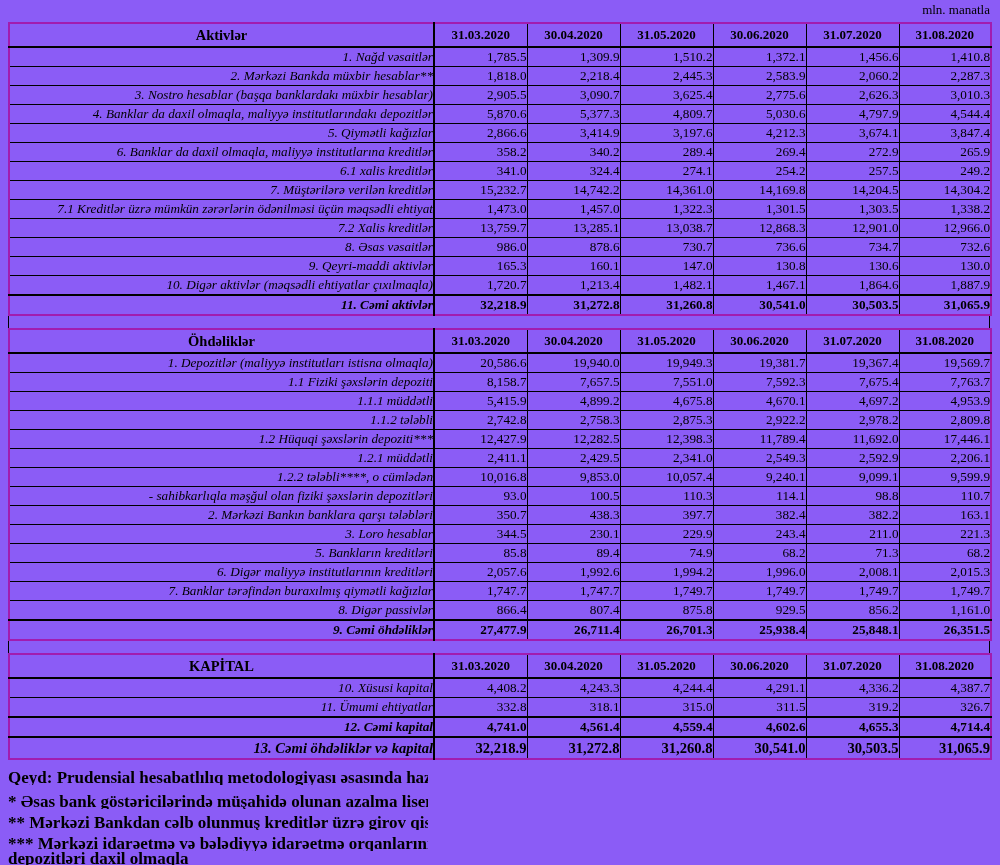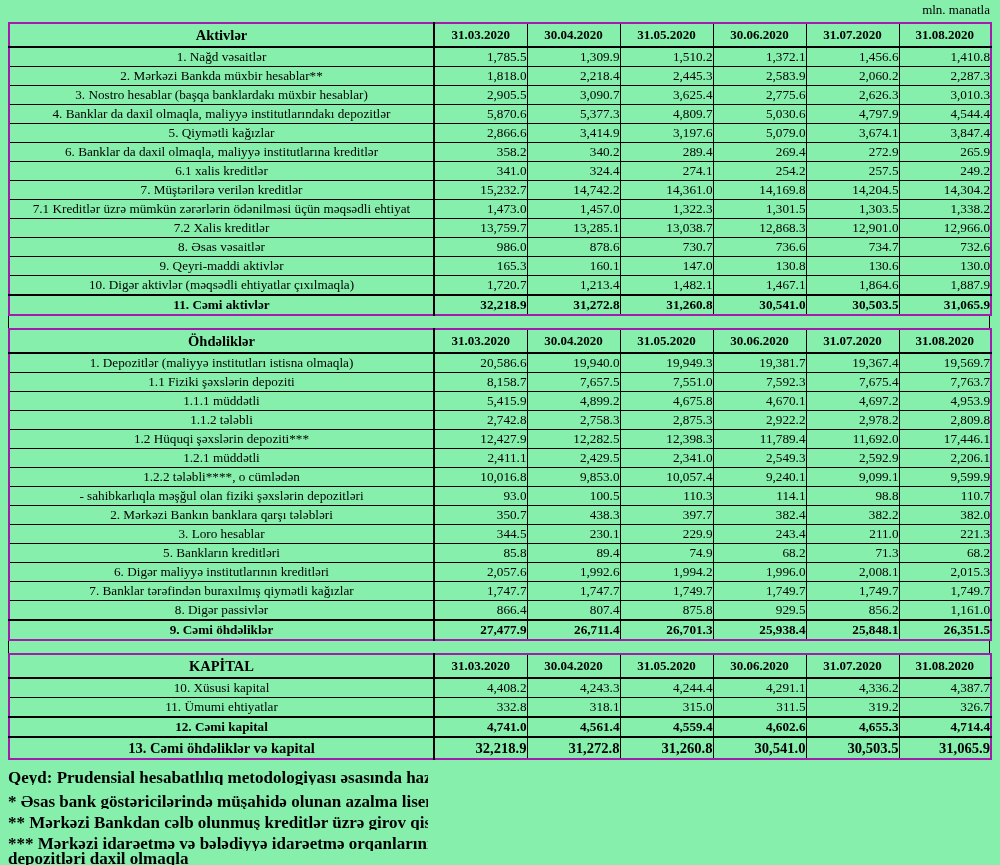--- a/index.html
+++ b/index.html
@@ -1,17 +1,17 @@
 <!DOCTYPE html>
 <html><head>
 <meta charset="utf-8">
 <style>
   html,body { margin:0; padding:0; background:#ffffff; }
   .page {
-    position:relative; width:1000px; height:865px; background:#86efac;
+    position:relative; width:1000px; height:865px; background:#8b5cf6;
     font-family:"Liberation Serif","DejaVu Serif",serif; color:#000;
     overflow:hidden;
   }
   .unit-label {
     position:absolute; top:2px; right:10px;
     font-size:13px; color:#000;
   }
   .tables { position:absolute; top:22px; left:8px; width:982px; }
   table.fin {
     border-collapse:collapse; table-layout:fixed; width:982px;
@@ -20,21 +20,21 @@
   table.fin th, table.fin td {
     border:1px solid #000; overflow:hidden; white-space:nowrap;
   }
   table.fin thead th {
     border-bottom:2px solid #000;
     font-weight:bold; font-size:13px; height:22px; text-align:center;
     padding:0;
   }
   table.fin thead th.title { font-size:14.5px; }
   table.fin td { height:18px; font-size:13.2px; line-height:18px; padding:0; }
-  td.label { text-align:center; padding-left:3px; border-right-width:1px; }
+  td.label { text-align:right; padding-left:3px; border-right-width:1px;font-style:italic; }
   th.title, td.label { border-right:2px solid #000 !important; }
   td.num { text-align:right; padding-right:5px; }
   tr.total td { border-top:2px solid #000; font-weight:bold; }
   tr.grand td { font-size:14.6px; height:20px; line-height:20px; }
   td.ind1 { padding-left:30px; }
   td.ind2 { padding-left:40px; }
   .spacer {
     height:12px; border-left:1px solid #000; border-right:1px solid #000;
   }
   .footnotes {
@@ -107,21 +107,21 @@
             <td class="num">4,809.7</td>
             <td class="num">5,030.6</td>
             <td class="num">4,797.9</td>
             <td class="num">4,544.4</td>
           </tr>
           <tr>
             <td class="label">5. Qiymətli kağızlar</td>
             <td class="num">2,866.6</td>
             <td class="num">3,414.9</td>
             <td class="num">3,197.6</td>
-            <td class="num">5,079.0</td>
+            <td class="num">4,212.3</td>
             <td class="num">3,674.1</td>
             <td class="num">3,847.4</td>
           </tr>
           <tr>
             <td class="label">6. Banklar da daxil olmaqla, maliyyə institutlarına kreditlər</td>
             <td class="num">358.2</td>
             <td class="num">340.2</td>
             <td class="num">289.4</td>
             <td class="num">269.4</td>
             <td class="num">272.9</td>
@@ -296,21 +296,21 @@
             <td class="num">98.8</td>
             <td class="num">110.7</td>
           </tr>
           <tr>
             <td class="label">2. Mərkəzi Bankın banklara qarşı tələbləri</td>
             <td class="num">350.7</td>
             <td class="num">438.3</td>
             <td class="num">397.7</td>
             <td class="num">382.4</td>
             <td class="num">382.2</td>
-            <td class="num">382.0</td>
+            <td class="num">163.1</td>
           </tr>
           <tr>
             <td class="label">3. Loro hesablar</td>
             <td class="num">344.5</td>
             <td class="num">230.1</td>
             <td class="num">229.9</td>
             <td class="num">243.4</td>
             <td class="num">211.0</td>
             <td class="num">221.3</td>
           </tr>

